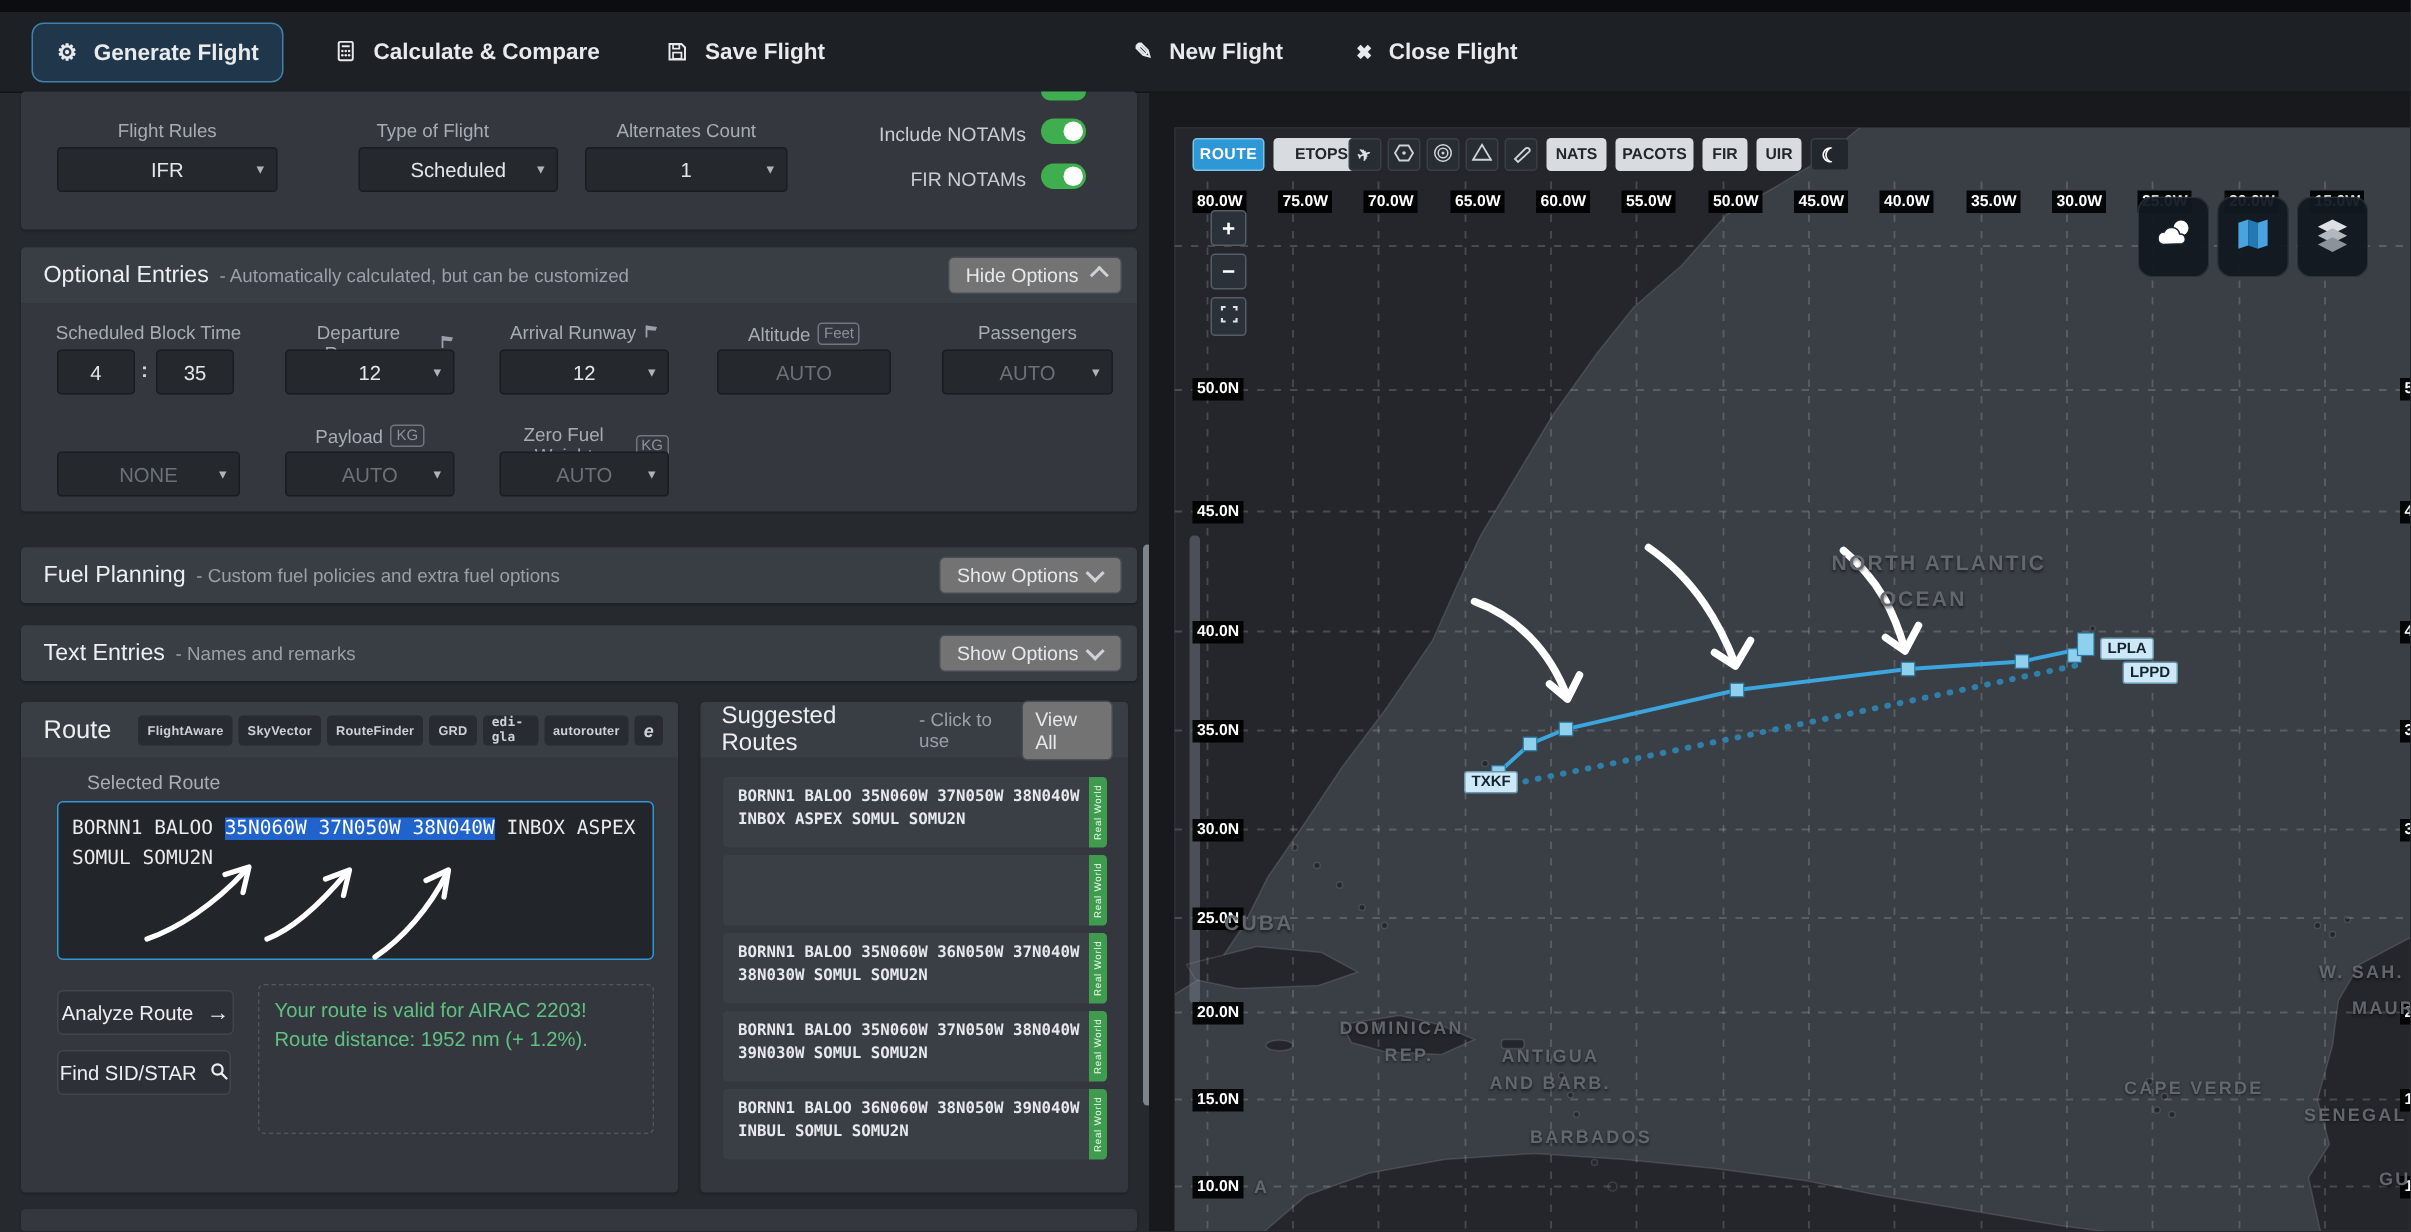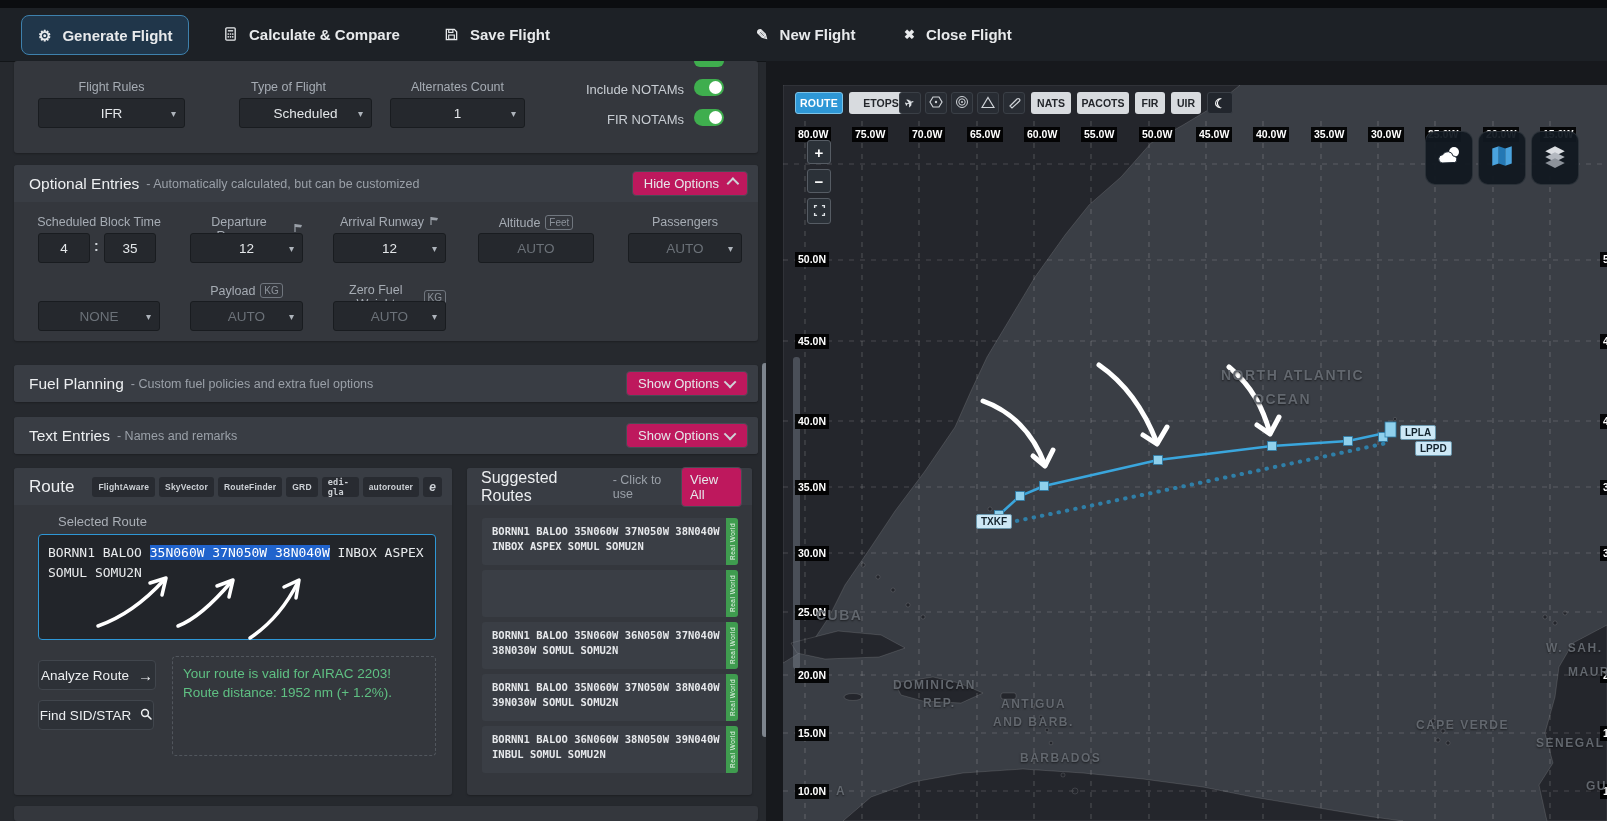--- a/index.html
+++ b/index.html
@@ -10,21 +10,21 @@
   .topbar{left:0;top:8px;width:1607px;height:53px;background:#1d2126;border-bottom:1px solid #121518;}
   .tb-btn{position:absolute;top:7px;height:38px;display:inline-flex;align-items:center;gap:11px;padding:0 16px;color:#e8eaec;font-size:15px;font-weight:700;cursor:pointer;border-radius:8px;}
   .tb-btn .glyph{font-size:15px;line-height:1;}
   .tb-btn.active{background:#20364a;border:1px solid #3e81ad;}
   .tb-btn svg{display:block;}
   
   .card{position:absolute;left:14px;width:744px;background:#34373d;border-radius:3px;box-shadow:0 1px 2px rgba(0,0,0,.25);}
   .card-head{display:flex;align-items:center;height:37px;padding:0 10px 0 15px;background:#393d44;border-radius:3px 3px 0 0;}
   .sec-title{font-size:15.5px;font-weight:400;color:#eceef0;}
   .sec-sub{font-size:12.5px;color:#9aa0a8;margin-left:7px;}
-  .opt-chip{margin-left:auto;display:inline-flex;align-items:center;gap:8px;background:#be185d;border:1px solid #474c54;border-radius:4px;padding:4px 11px;font-size:13px;color:#e6e8eb;cursor:pointer;}
+  .opt-chip{margin-left:auto;display:inline-flex;align-items:center;gap:8px;background:#737373;border:1px solid #474c54;border-radius:4px;padding:4px 11px;font-size:13px;color:#e6e8eb;cursor:pointer;}
   .chev{width:7px;height:7px;border-left:2px solid #cfd3d8;border-bottom:2px solid #cfd3d8;display:inline-block;}
   .chev.up{transform:rotate(135deg) translate(-1px,-1px);}
   .chev.down{transform:rotate(-45deg) translateY(-2px);}
   .flabel{position:absolute;font-size:12.5px;color:#a6acb4;text-align:center;display:flex;align-items:center;justify-content:center;gap:5px;}
   .unit{font-size:10px;color:#8c929a;border:1px solid #70767e;border-radius:3px;padding:0px 3px;line-height:13px;}
   .help{font-size:10.5px;font-weight:700;color:#fff;background:#17191d;border-radius:3px;padding:0 4px;line-height:14px;cursor:pointer;}
   .select,.tinput{position:absolute;height:30px;background:#25282d;border:1px solid #191c20;border-radius:3px;box-sizing:border-box;display:flex;align-items:center;justify-content:center;font-size:13.5px;color:#e4e7ea;cursor:pointer;}
   .select .caret{position:absolute;right:8px;font-size:10px;color:#aeb4bb;}
   .muted{color:#6b7178;}
   .toggle{position:absolute;width:30px;height:17px;border-radius:9px;background:#3fae4e;cursor:pointer;}

